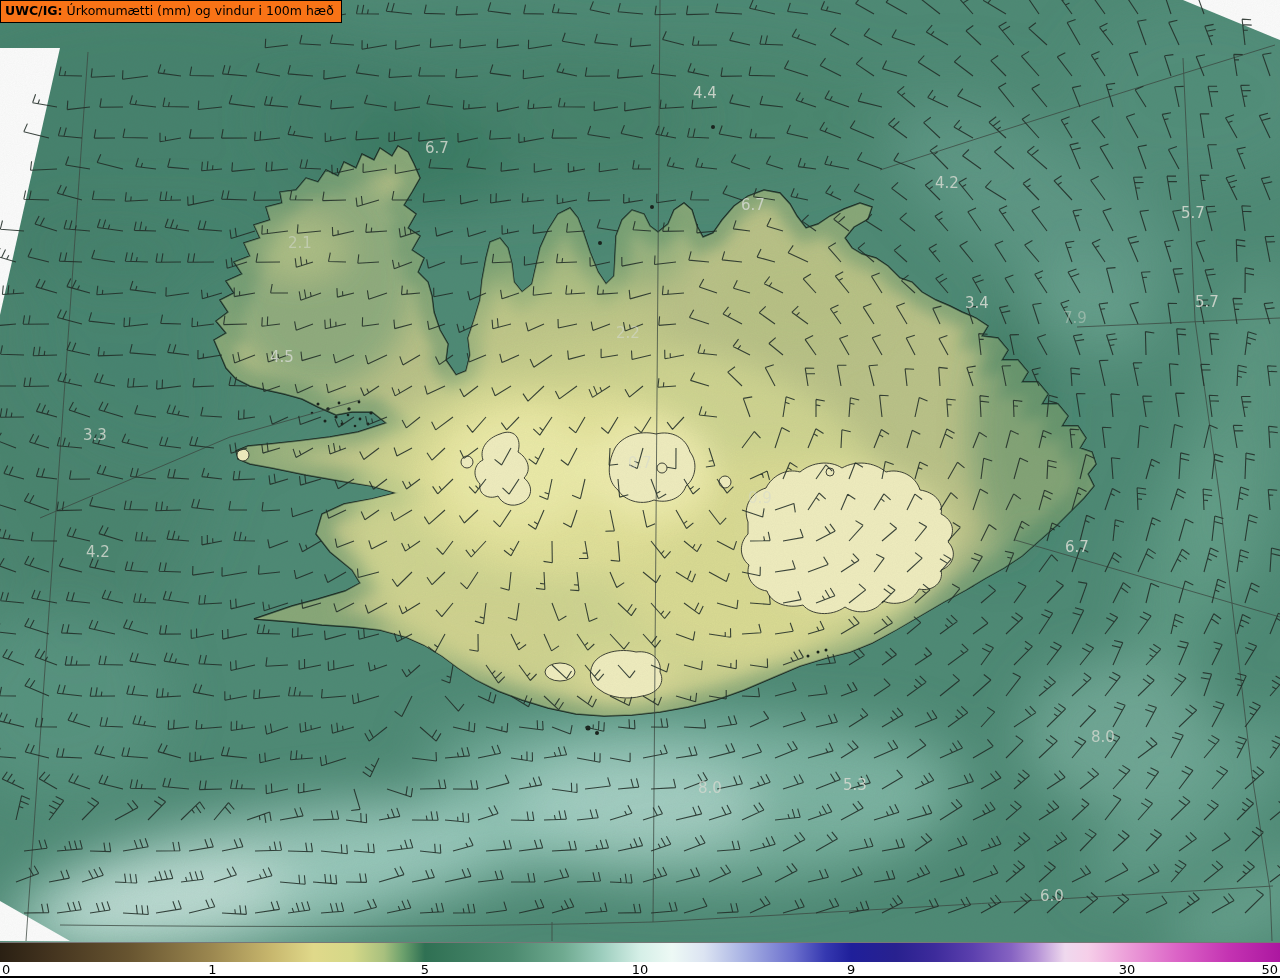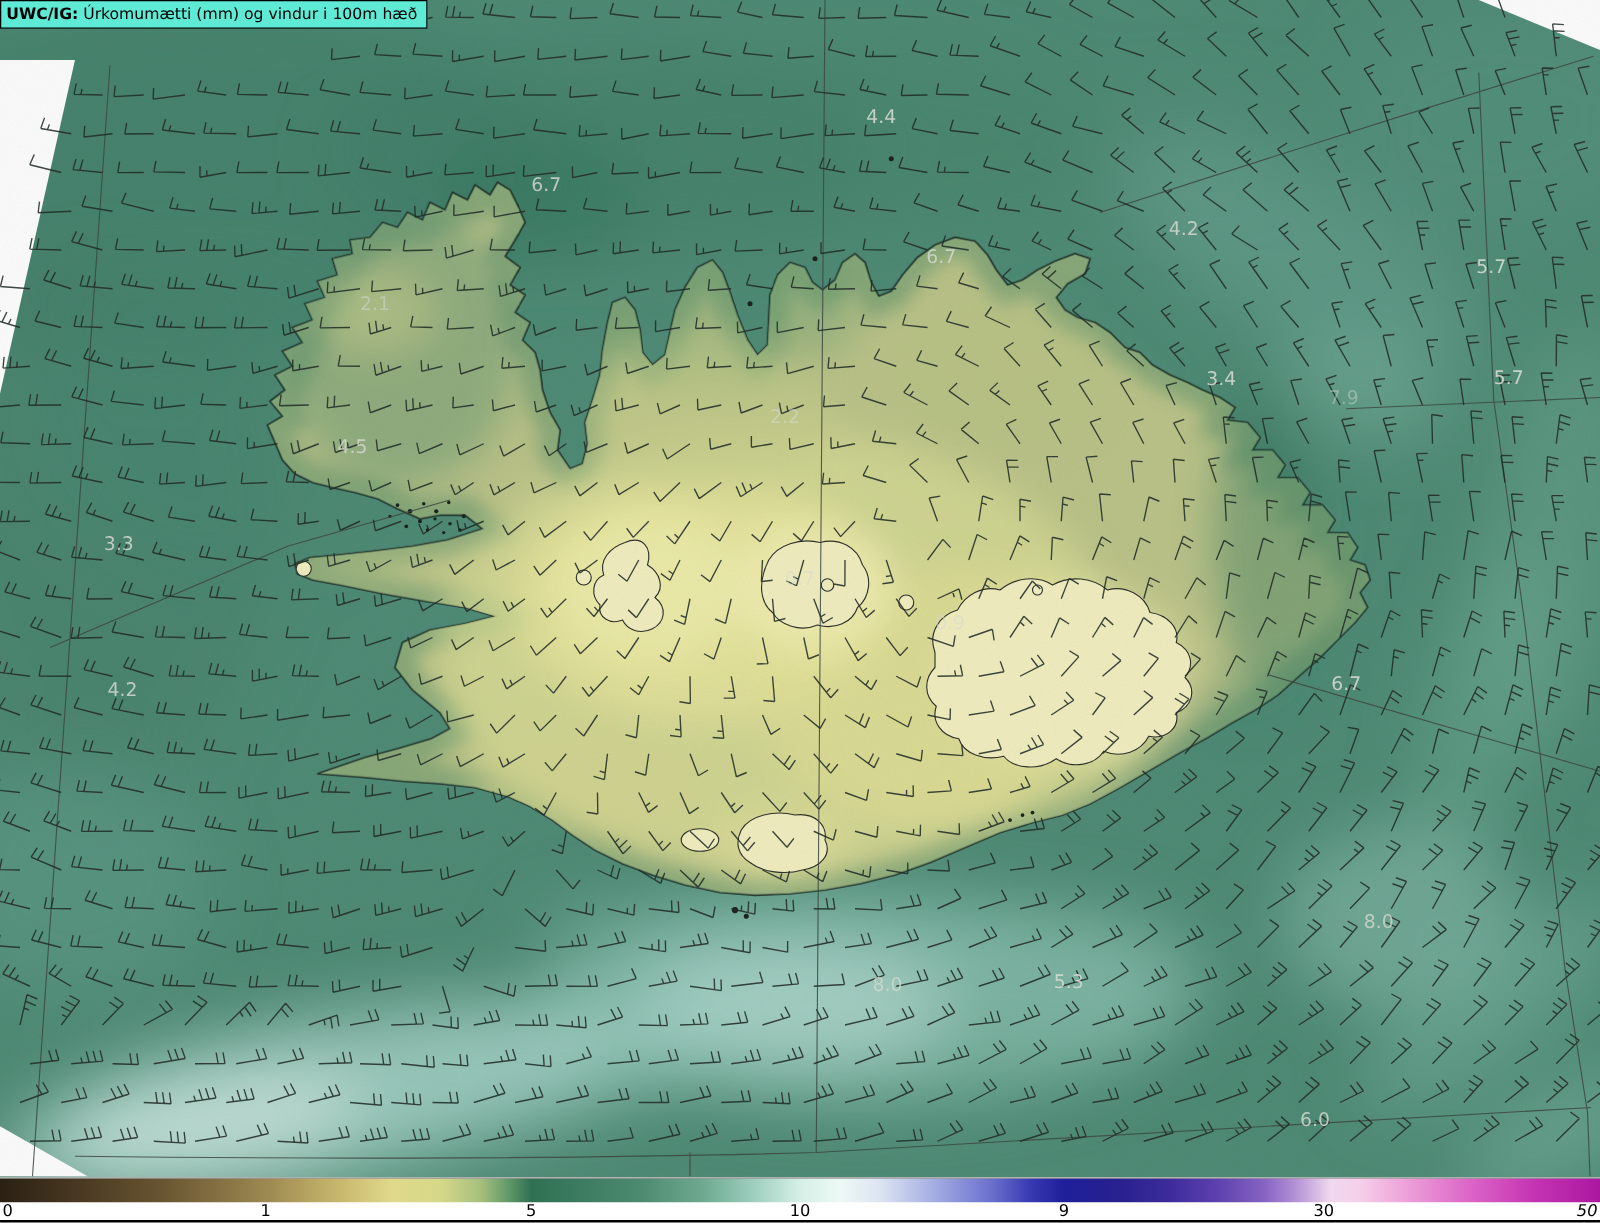--- a/index.html
+++ b/index.html
@@ -1,29 +1,29 @@
 <!DOCTYPE html>
 <html style="--graticule: #3b463f; --coast: #17201b; --glacier: #f2efc0; --label: #d3d8cf; --barb: #222e28;"><head>
 <meta charset="utf-8">
 <style>
   html,body{margin:0;padding:0;background:#fff;}
   .stage{position:relative;width:1280px;height:978px;overflow:hidden;
          font-family:"DejaVu Sans","Liberation Sans",sans-serif;}
   .map{position:relative;width:1280px;height:942px;}
   .map svg{display:block;}
-  .titlebox{position:absolute;top:0;left:0;background:#5eead4;border:1px solid #000;
+  .titlebox{position:absolute;top:0;left:0;background:#f97316;border:1px solid #000;
             padding:2px 7px 3px 4px;font-size:12.5px;line-height:16px;color:#000;white-space:nowrap;}
   .titlebox .b{font-weight:bold;}
   .colorbar{position:relative;width:1280px;height:36px;border-top:1px solid #777;background:#fff;}
   .cb-grad{position:absolute;top:0;left:0;width:1280px;height:19px;}
   .cb-labels{position:absolute;top:19px;left:0;width:1280px;height:14px;background:#fff;
              border-bottom:2px solid #000;font-size:13px;color:#000;}
   .cb-labels span{position:absolute;top:0;transform:translateX(-50%);}
   .cb-labels span.edge-l{transform:none;}
-  .cb-labels span.edge-r{transform:translateX(-100%);font-style:italic;}
+  .cb-labels span.edge-r{transform:translateX(-100%);}
   .graticule{stroke:var(--graticule,#3b463f);stroke-width:0.9;fill:none;opacity:0.85;}
   .coast{stroke:var(--coast,#17201b);stroke-width:1.4;}
   .glacier{fill:var(--glacier,#f2efc0);stroke:#2b2f28;stroke-width:0.9;}
   .precip-label{font-size:15px;fill:var(--label,#d3d8cf);}
   .barb{stroke:var(--barb,#222e28);stroke-width:1.1;fill:none;opacity:0.88;}
 </style>
 </head>
 <body>
 
 <div class="stage">
@@ -194,17 +194,17 @@
   </div>
 
   <div class="colorbar">
     <div class="cb-grad" id="cbGrad" style="background: linear-gradient(to right, rgb(42, 32, 19) 0%, rgb(68, 52, 31) 4%, rgb(103, 84, 48) 10%, rgb(156, 136, 80) 16.6%, rgb(198, 181, 108) 21%, rgb(224, 217, 138) 24.5%, rgb(213, 216, 136) 27.5%, rgb(168, 192, 126) 30%, rgb(107, 160, 108) 31.5%, rgb(47, 112, 83) 33.2%, rgb(76, 138, 111) 40%, rgb(111, 170, 144) 44%, rgb(156, 205, 189) 47%, rgb(213, 239, 231) 50%, rgb(237, 249, 245) 52.5%, rgb(220, 228, 242) 55%, rgb(170, 180, 228) 58%, rgb(107, 111, 205) 62%, rgb(53, 56, 176) 64.5%, rgb(31, 31, 154) 66.5%, rgb(40, 33, 143) 70%, rgb(61, 43, 155) 73%, rgb(92, 64, 174) 76%, rgb(134, 99, 194) 79%, rgb(181, 146, 214) 81%, rgb(239, 217, 238) 83.2%, rgb(246, 207, 233) 85%, rgb(236, 159, 217) 88%, rgb(219, 99, 198) 92%, rgb(196, 51, 178) 96%, rgb(172, 23, 160) 100%);"></div>
     <div class="cb-labels" id="cbLabels">
         <span class="edge-l" style="left: 2px;">0</span>
         <span style="left: 212.48px;">1</span>
         <span style="left: 424.96px;">5</span>
         <span style="left: 640px;">10</span>
         <span style="left: 851.2px;">9</span>
-        <span style="left: 1059px;">30</span>
+        <span style="left: 1127px;">30</span>
         <span class="edge-r" style="left: 1278px;">50</span>
       </div>
   </div>
 </div>
 
 </body></html>

